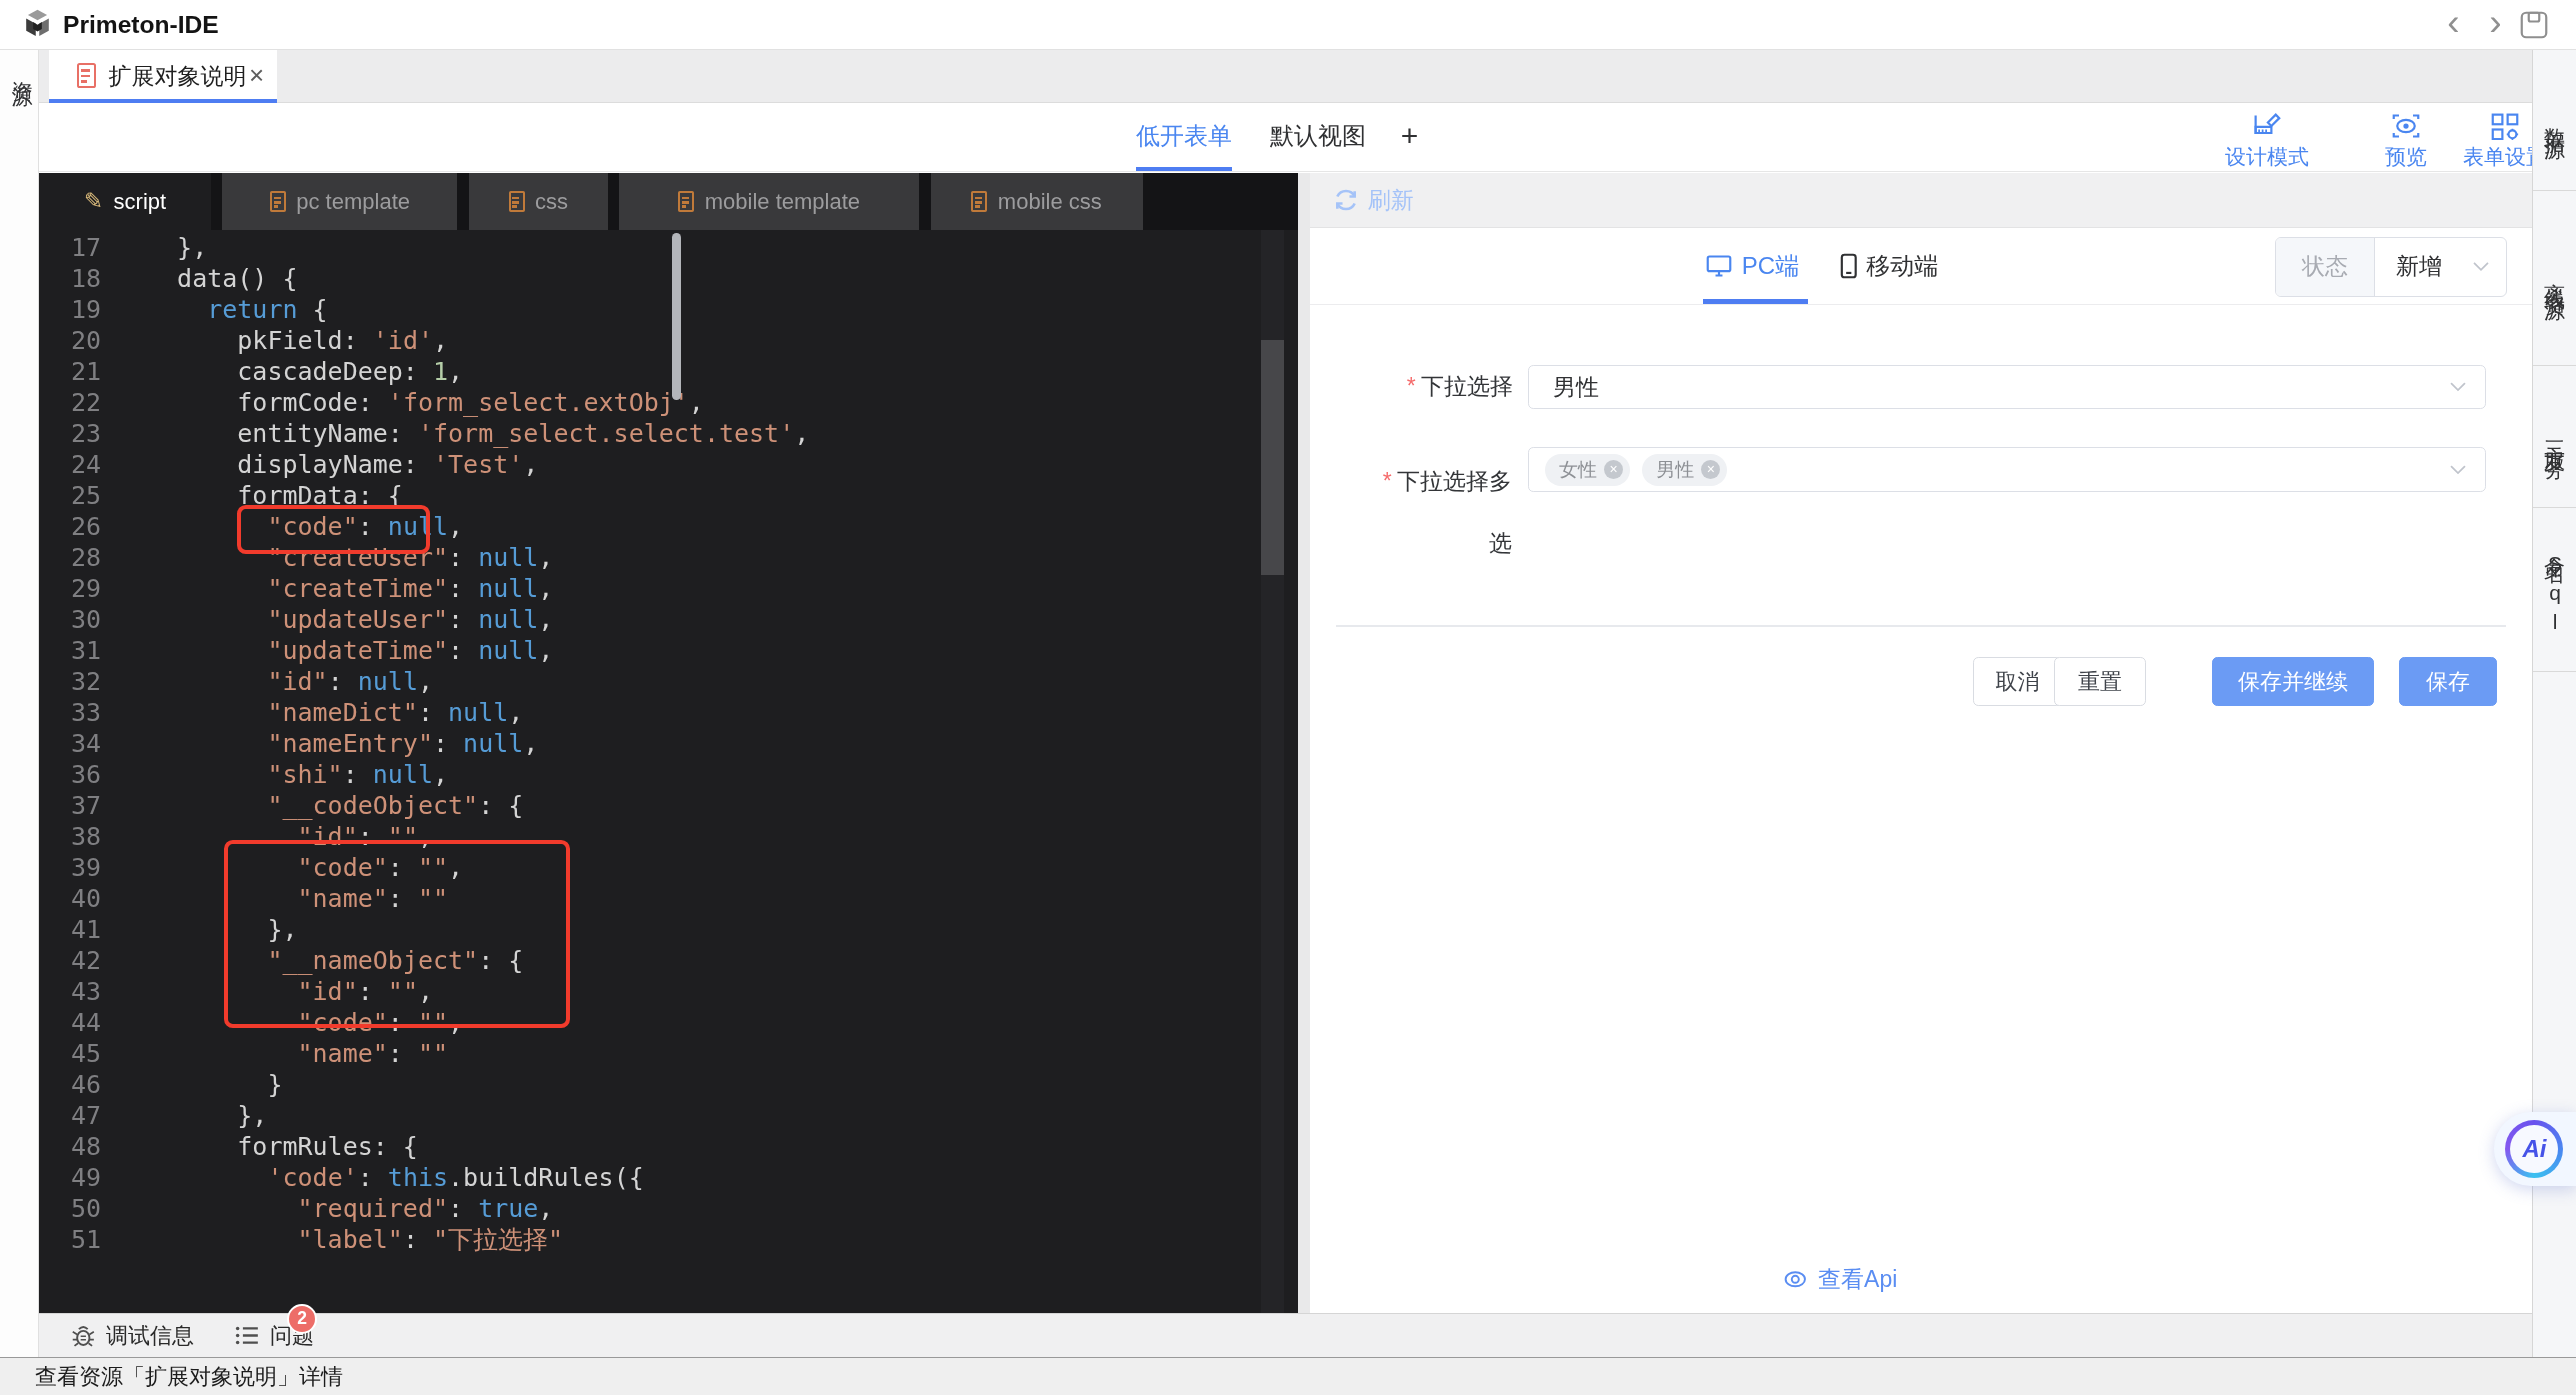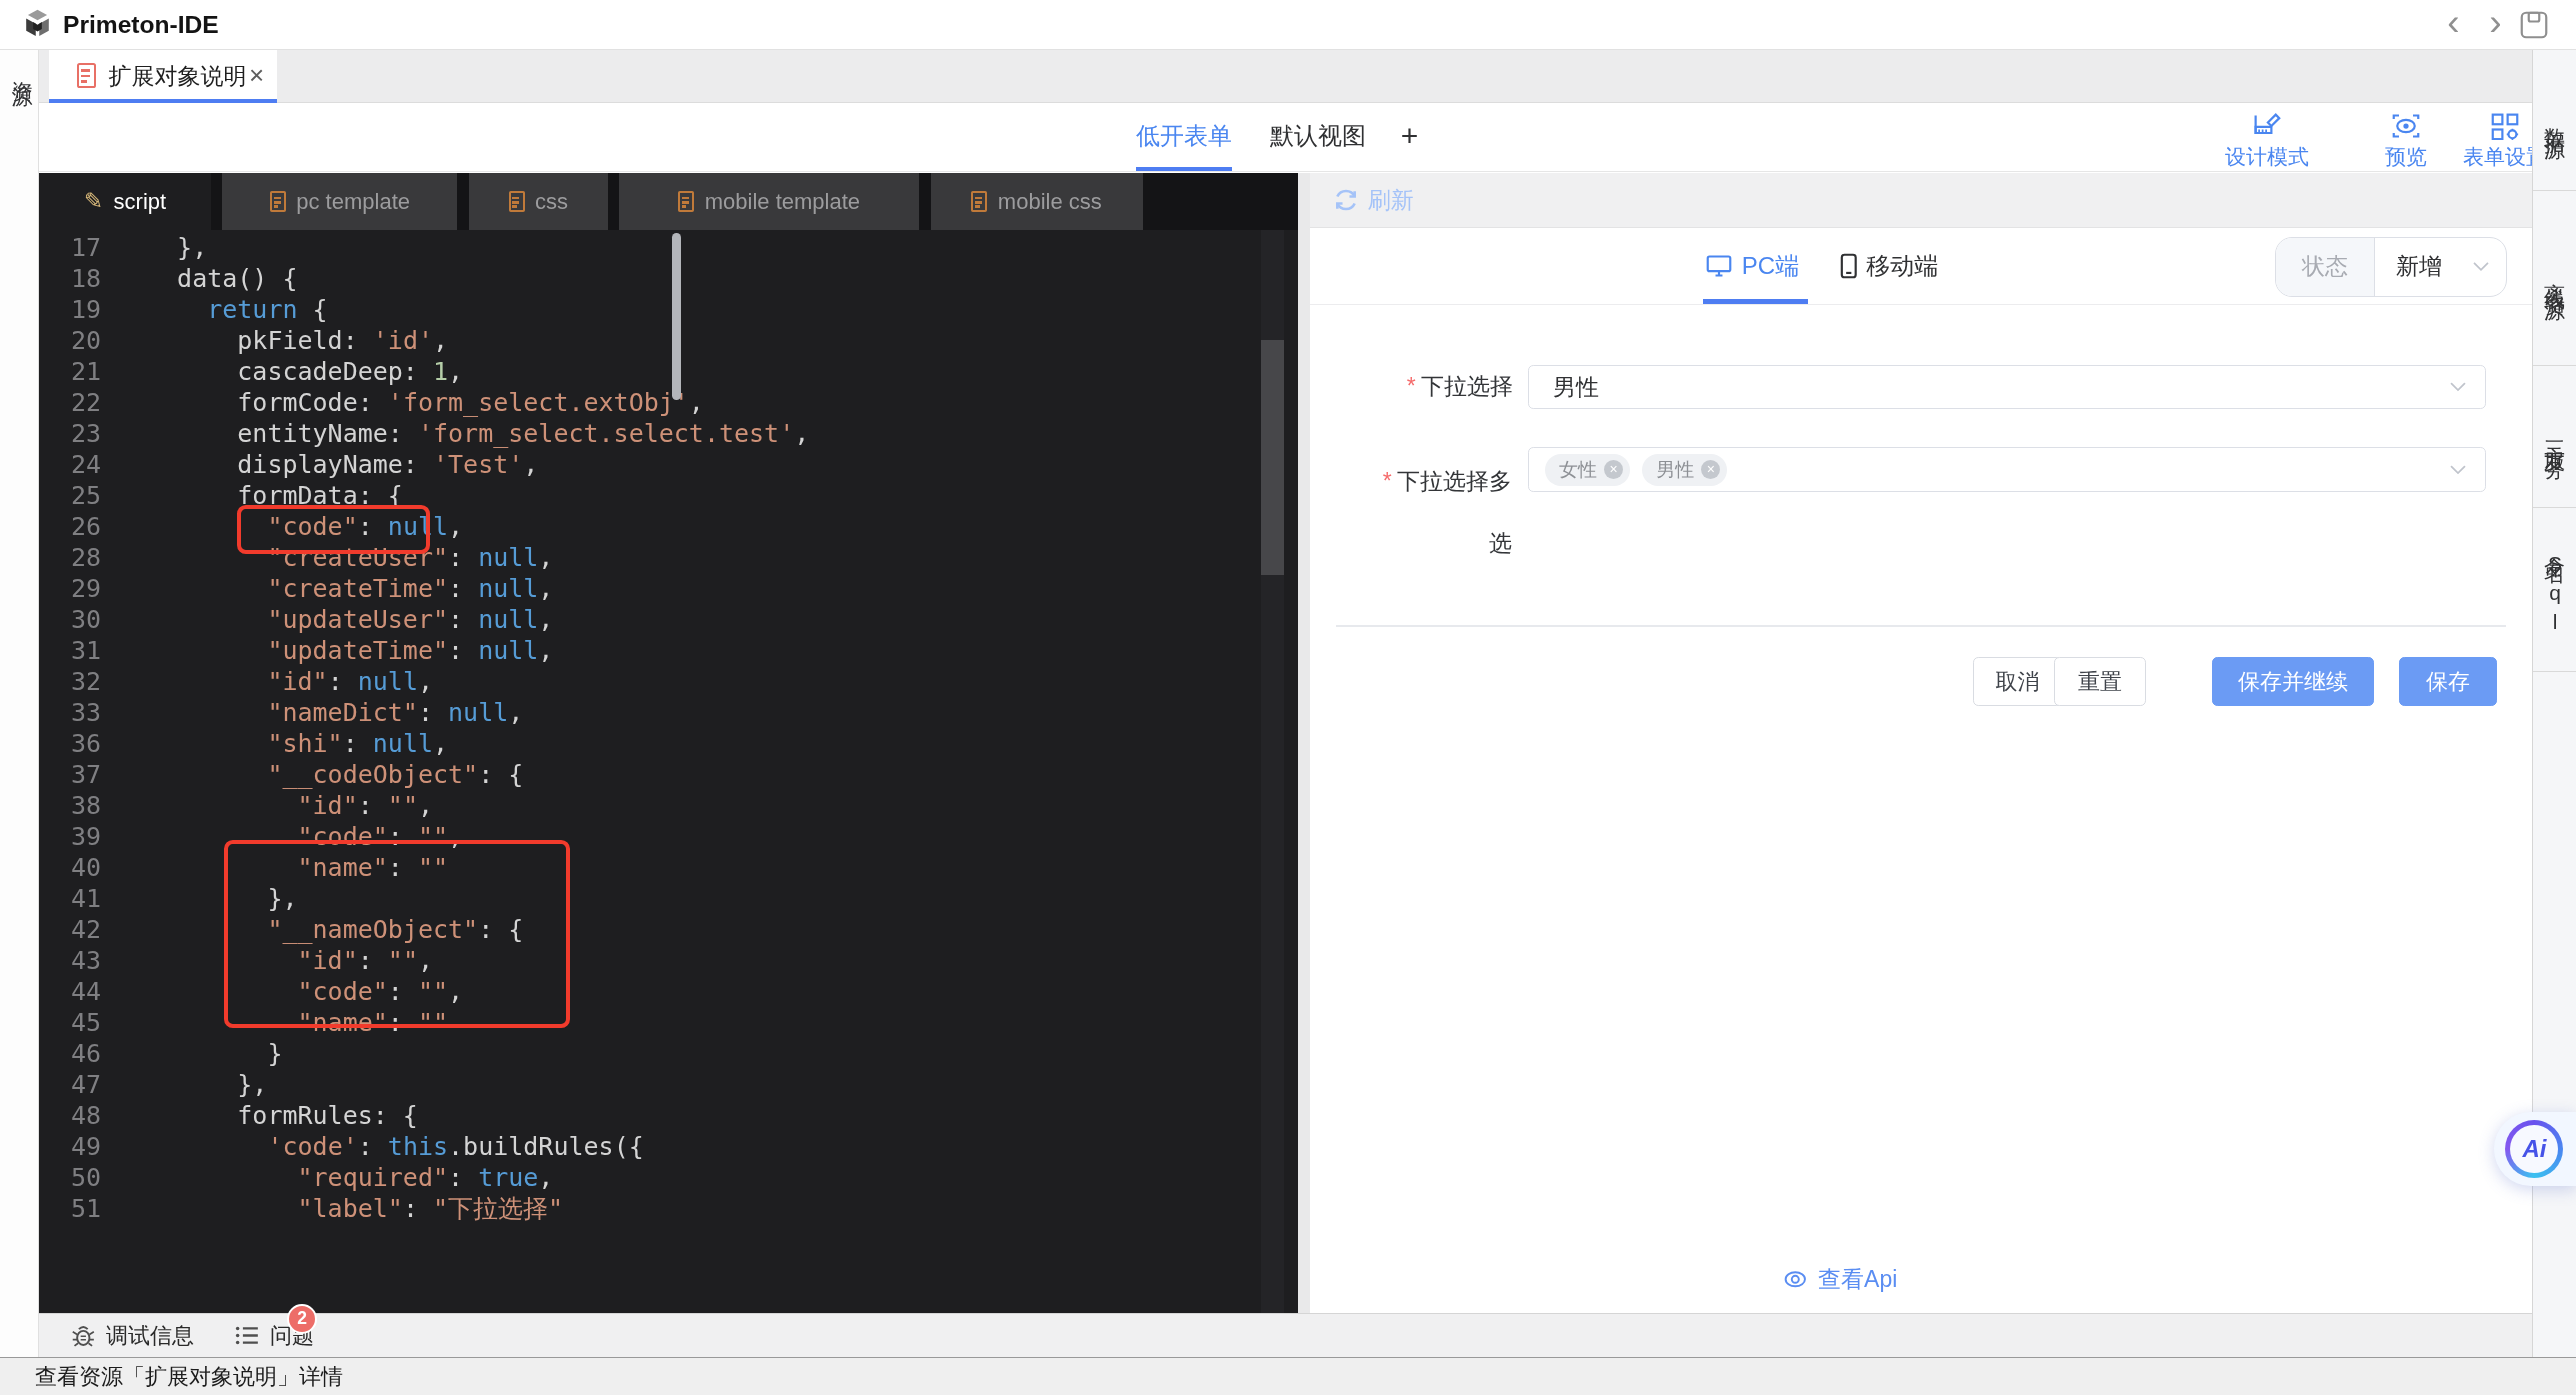--- a/index.html
+++ b/index.html
@@ -74,21 +74,21 @@
 
   
   #rightpanel { position:absolute; left:1310px; top:173px; width:1222px; height:1141px; background:#fff; }
   #refreshbar { position:absolute; left:0; top:0; width:1222px; height:55px; background:#f0f0f1; border-bottom:0.9px solid #e3e3e4; }
   #refresh-btn { position:absolute; left:23px; top:0; height:54px; display:flex; align-items:center; gap:8.8px; color:#a5c3f8; font-size:23px; cursor:pointer; }
   #devicerow { position:absolute; left:0; top:55px; width:1222px; height:77px; border-bottom:0.9px solid #ececee; }
   .devtab { position:absolute; top:0; height:76px; display:flex; align-items:center; gap:8.8px; font-size:24px; cursor:pointer; }
   #devtab-0 { left:395px; color:#4a86f0; }
   #devtab-0 .underline { position:absolute; left:-1.8px; bottom:0; width:105px; height:5.3px; background:#4e7df2; }
   #devtab-1 { left:530px; color:#303133; }
-  #status-ctl { position:absolute; left:965px; top:8.8px; width:232px; height:60px; border:0.9px solid #dcdfe6; border-radius:17px; display:flex; overflow:hidden; background:#fff; }
+  #status-ctl { position:absolute; left:965px; top:8.8px; width:232px; height:60px; border:0.9px solid #dcdfe6; border-radius:6px; display:flex; overflow:hidden; background:#fff; }
   #status-ctl .seg1 { width:99px; background:#f5f7fa; border-right:0.9px solid #dcdfe6; color:#a8abb2; font-size:23px; display:flex; align-items:center; justify-content:center; }
   #status-ctl .seg2 { flex:1; color:#303133; font-size:23px; display:flex; align-items:center; justify-content:space-between; padding:0 17.5px 0 21px; cursor:pointer; }
 
   .form-label { position:absolute; text-align:right; font-size:23px; color:#333538; line-height:26px; }
   .req { color:#f56c6c; margin-right:5.3px; font-size:23px; }
   #flabel-0 { left:0; top:200px; width:203px; }
   #flabel-1 { left:53px; top:277px; width:149px; line-height:62px; }
   .selectbox { position:absolute; left:218px; width:958px; border:0.9px solid #dcdfe6; border-radius:5.3px; background:#fff; display:flex; align-items:center; cursor:pointer; }
   #select-0 { top:192px; height:44px; }
   #select-1 { top:274px; height:45px; }
@@ -248,20 +248,21 @@
         <div class="code-line"><span class="num">23</span><span class="txt"><span class="tk-p">      entityName: </span><span class="tk-s">'form_select.select.test'</span><span class="tk-p">,</span></span></div>
         <div class="code-line"><span class="num">24</span><span class="txt"><span class="tk-p">      displayName: </span><span class="tk-s">'Test'</span><span class="tk-p">,</span></span></div>
         <div class="code-line"><span class="num">25</span><span class="txt"><span class="tk-p">      formData: {</span></span></div>
         <div class="code-line"><span class="num">26</span><span class="txt"><span class="tk-s">        "code"</span><span class="tk-p">: </span><span class="tk-k">null</span><span class="tk-p">,</span></span></div>
         <div class="code-line"><span class="num">28</span><span class="txt"><span class="tk-s">        "createUser"</span><span class="tk-p">: </span><span class="tk-k">null</span><span class="tk-p">,</span></span></div>
         <div class="code-line"><span class="num">29</span><span class="txt"><span class="tk-s">        "createTime"</span><span class="tk-p">: </span><span class="tk-k">null</span><span class="tk-p">,</span></span></div>
         <div class="code-line"><span class="num">30</span><span class="txt"><span class="tk-s">        "updateUser"</span><span class="tk-p">: </span><span class="tk-k">null</span><span class="tk-p">,</span></span></div>
         <div class="code-line"><span class="num">31</span><span class="txt"><span class="tk-s">        "updateTime"</span><span class="tk-p">: </span><span class="tk-k">null</span><span class="tk-p">,</span></span></div>
         <div class="code-line"><span class="num">32</span><span class="txt"><span class="tk-s">        "id"</span><span class="tk-p">: </span><span class="tk-k">null</span><span class="tk-p">,</span></span></div>
         <div class="code-line"><span class="num">33</span><span class="txt"><span class="tk-s">        "nameDict"</span><span class="tk-p">: </span><span class="tk-k">null</span><span class="tk-p">,</span></span></div>
+        <div class="code-line"><span class="num">34</span><span class="txt"><span class="tk-s">        "nameEntry"</span><span class="tk-p">: </span><span class="tk-k">null</span><span class="tk-p">,</span></span></div>
         <div class="code-line"><span class="num">36</span><span class="txt"><span class="tk-s">        "shi"</span><span class="tk-p">: </span><span class="tk-k">null</span><span class="tk-p">,</span></span></div>
         <div class="code-line"><span class="num">37</span><span class="txt"><span class="tk-s">        "__codeObject"</span><span class="tk-p">: {</span></span></div>
         <div class="code-line"><span class="num">38</span><span class="txt"><span class="tk-s">          "id"</span><span class="tk-p">: </span><span class="tk-s">""</span><span class="tk-p">,</span></span></div>
         <div class="code-line"><span class="num">39</span><span class="txt"><span class="tk-s">          "code"</span><span class="tk-p">: </span><span class="tk-s">""</span><span class="tk-p">,</span></span></div>
         <div class="code-line"><span class="num">40</span><span class="txt"><span class="tk-s">          "name"</span><span class="tk-p">: </span><span class="tk-s">""</span></span></div>
         <div class="code-line"><span class="num">41</span><span class="txt"><span class="tk-p">        },</span></span></div>
         <div class="code-line"><span class="num">42</span><span class="txt"><span class="tk-s">        "__nameObject"</span><span class="tk-p">: {</span></span></div>
         <div class="code-line"><span class="num">43</span><span class="txt"><span class="tk-s">          "id"</span><span class="tk-p">: </span><span class="tk-s">""</span><span class="tk-p">,</span></span></div>
         <div class="code-line"><span class="num">44</span><span class="txt"><span class="tk-s">          "code"</span><span class="tk-p">: </span><span class="tk-s">""</span><span class="tk-p">,</span></span></div>
         <div class="code-line"><span class="num">45</span><span class="txt"><span class="tk-s">          "name"</span><span class="tk-p">: </span><span class="tk-s">""</span></span></div>

